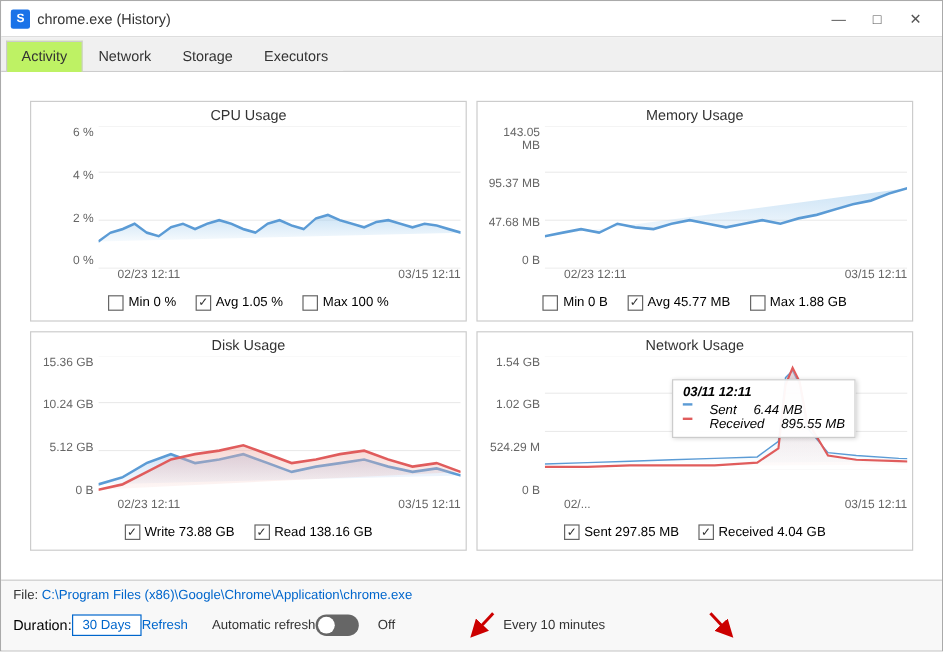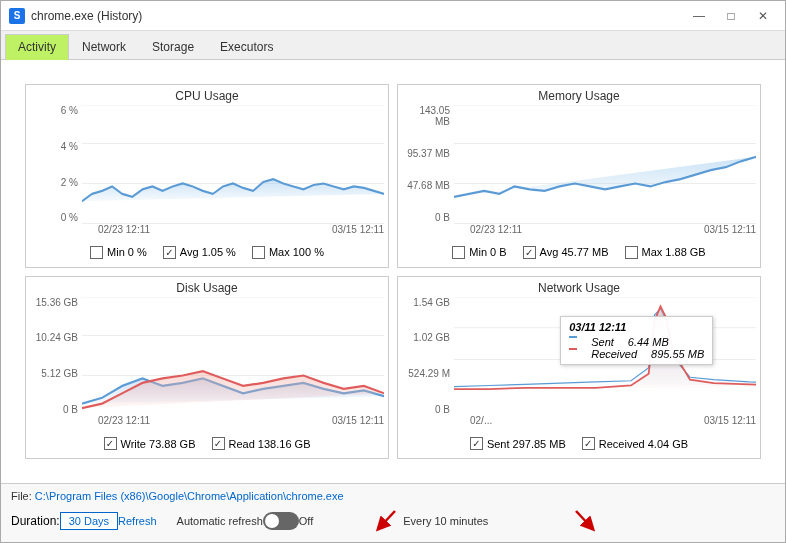--- a/index.html
+++ b/index.html
@@ -232,20 +232,21 @@
       height: 14px;
       border-radius: 50%;
       background: white;
       top: 2px;
       left: 2px;
       transition: left 0.2s;
     }
     .off-label {
       font-size: 11px;
       color: #333;
+      margin-left: 16px;
     }
     .every-label {
       font-size: 11px;
       color: #333;
     }
     svg.chart-svg {
       width: 100%;
       height: 100%;
     }
     .tooltip-box {

